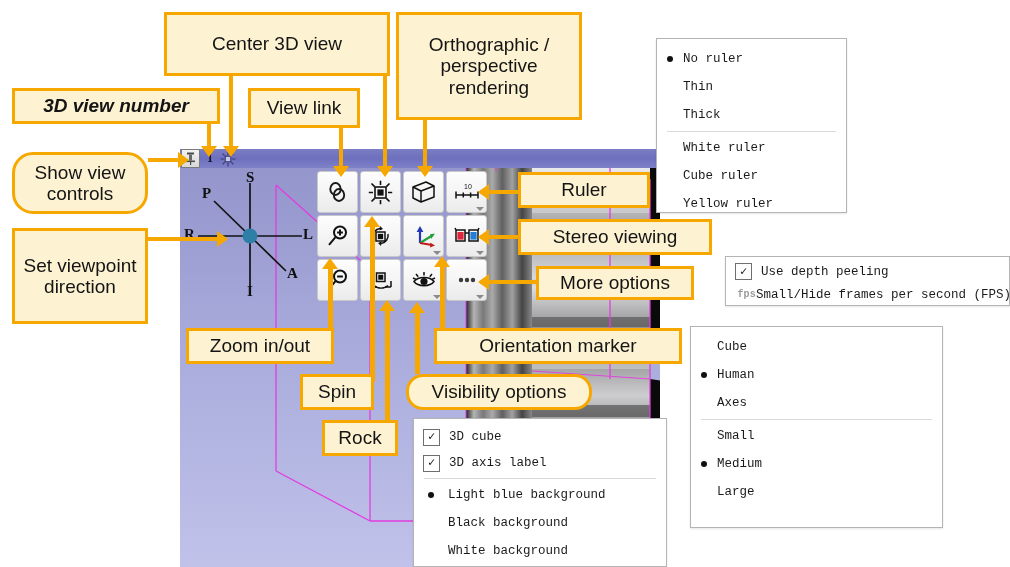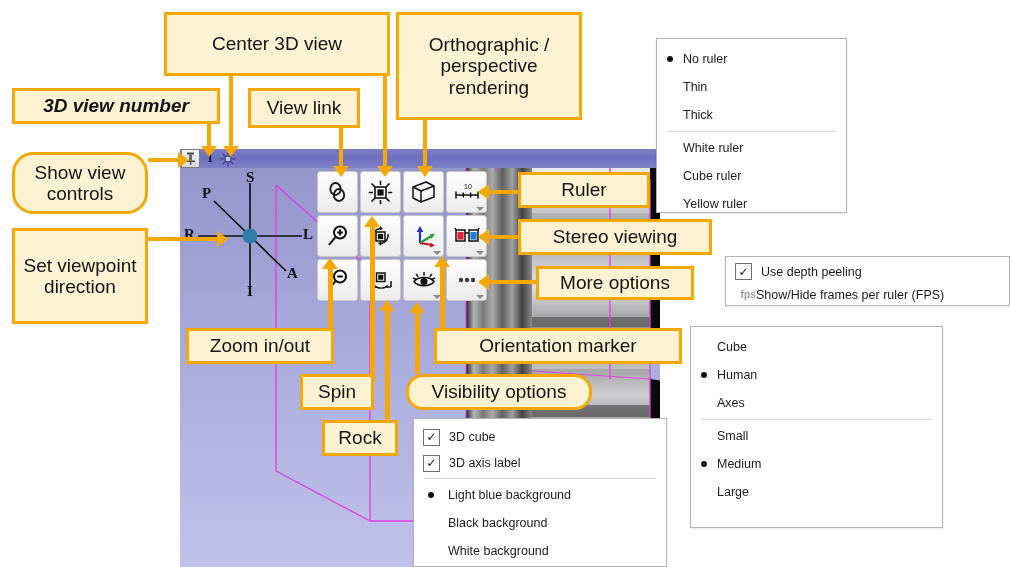--- a/index.html
+++ b/index.html
@@ -63,20 +63,21 @@
     position:absolute;right:2px;bottom:1px;width:0;height:0;
     border-left:4px solid transparent;border-right:4px solid transparent;
     border-top:4px solid #8a8a8a;
   }
 
   
   .menu{
     position:absolute;background:#ffffff;border:1px solid #b4b4b4;
     box-sizing:border-box;font-size:12.5px;color:#1b1b1b;
     box-shadow:0 1px 2px rgba(0,0,0,.10);
+    font-family:Liberation Mono, monospace;
   }
   .mi{display:flex;align-items:center;height:28px;padding:0 12px 0 0;}
   .mi .bullet{
     width:26px;flex:0 0 26px;display:flex;align-items:center;justify-content:center;
   }
   .mi .bullet .dot{width:6px;height:6px;border-radius:50%;background:#111;}
   .mi .chk{
     width:15px;height:15px;border:1px solid #6f6f6f;background:#fff;
     margin-left:9px;margin-right:9px;flex:0 0 15px;
     display:flex;align-items:center;justify-content:center;
@@ -394,21 +395,21 @@
   </div>
 </div>
 
 <div class="menu" style="left:725px;top:256px;width:285px;height:50px;padding:3px 0;">
   <div class="mi" style="height:23px;">
     <span class="chk">✓</span>
     <span class="mtext">Use depth peeling</span>
   </div>
   <div class="mi" style="height:23px;">
     <span class="fps">fps</span>
-    <span class="mtext">Show/Hide frames per ruler (FPS)</span>
+    <span class="mtext">Small/Hide frames per second (FPS)</span>
   </div>
 </div>
 
 <div class="menu" style="left:690px;top:326px;width:253px;height:202px;padding:6px 0;">
   <div class="mi">
     <span class="bullet"></span>
     <span class="mtext">Cube</span>
   </div>
   <div class="mi">
     <span class="bullet">

